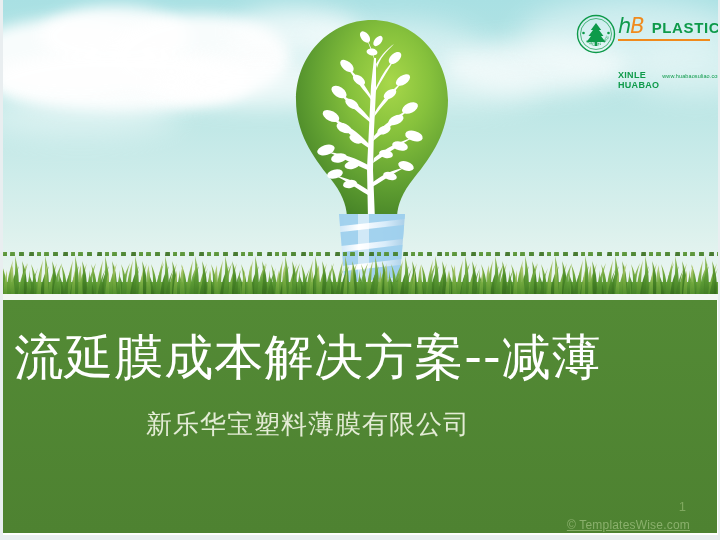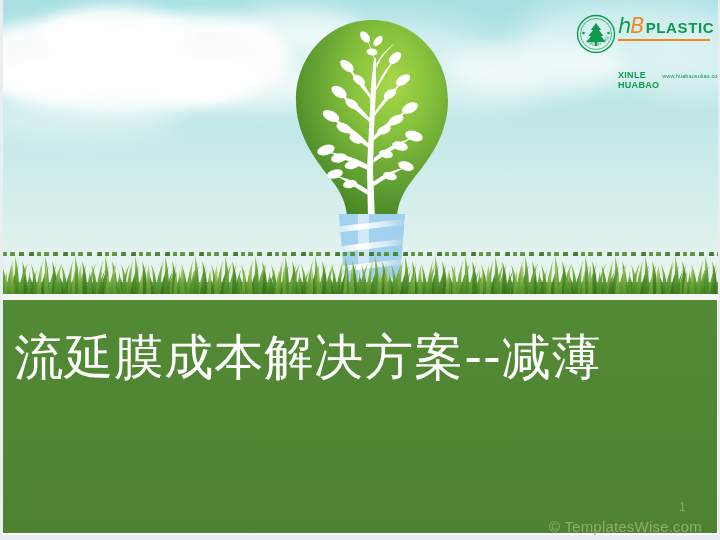--- a/index.html
+++ b/index.html
@@ -159,21 +159,21 @@
     letter-spacing: -1px;
     line-height: 21px;
   }
   #logo-hb .g { color: #0e9a4a; }
   #logo-plastic {
     font-family: "Liberation Sans", sans-serif;
     font-size: 15px;
     font-weight: 600;
     color: #0e9a4a;
     letter-spacing: .6px;
-    margin-left: 2px;
+    margin-left: 8px;
     line-height: 21px;
   }
   #logo-rule {
     width: 92px;
     height: 2px;
     background: #f08a1c;
     margin-top: 1px;
   }
   #logo-sub {
     display: flex;
@@ -203,27 +203,28 @@
     position: absolute;
     right: 34px;
     top: 499px;
     font-family: "Liberation Sans", sans-serif;
     font-size: 13px;
     color: #7fa85f;
     z-index: 25;
   }
   #watermark {
     position: absolute;
-    right: 18px;
+    right: 30px;
     top: 518px;
     font-family: "Liberation Sans", sans-serif;
-    font-size: 15px;
+    font-size: 12px;
     color: #8ab06c;
     letter-spacing: .2px;
     z-index: 25;
+    text-decoration: underline;
   }
 </style>
 </head>
 <body>
 
 <div id="slide">
 
   <div id="sky">
     <div class="cloud" style="left:-30px;  top:18px;  width:200px; height:78px;"></div>
     <div class="cloud" style="left:40px;   top:6px;   width:150px; height:60px;"></div>
@@ -381,20 +382,21 @@
       <rect x="0" y="0" width="720" height="44" fill="url(#tuft2)"></rect>
     </svg>
   </div>
 
   <div id="grass-divider"></div>
 
   <div id="banner"></div>
 
   <div id="title-block">
     <div id="main-title">流延膜成本解决方案--减薄</div>
+    <div id="subtitle">新乐华宝塑料薄膜有限公司</div>
   </div>
 
   <div id="logo">
     <svg id="logo-badge" viewBox="0 0 40 40" xmlns="http://www.w3.org/2000/svg" aria-hidden="true">
       <circle cx="20" cy="20" r="18.5" fill="none" stroke="#0e9a4a" stroke-width="1.4"></circle>
       <circle cx="20" cy="20" r="15.5" fill="none" stroke="#0e9a4a" stroke-width="0.7"></circle>
 
       <g fill="#0e9a4a" transform="translate(20,20)">
         <path d="M0 -11 L5.2 -4 L3 -4 L7.5 2 L5 2 L9.5 8 L-9.5 8 L-5 2 L-7.5 2 L-3 -4 L-5.2 -4 Z"></path>
         <rect x="-1.3" y="7" width="2.6" height="5"></rect>

